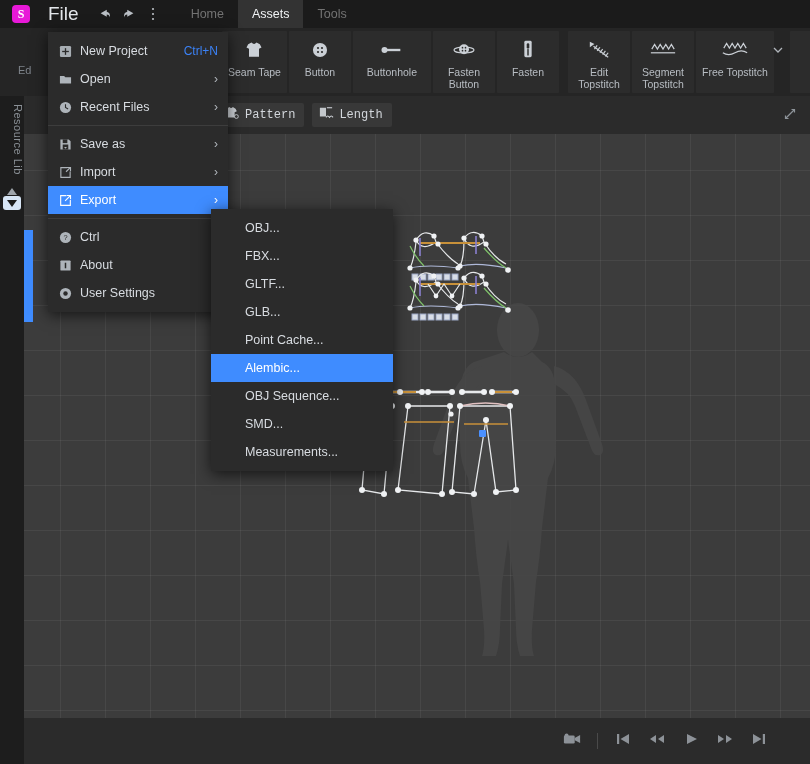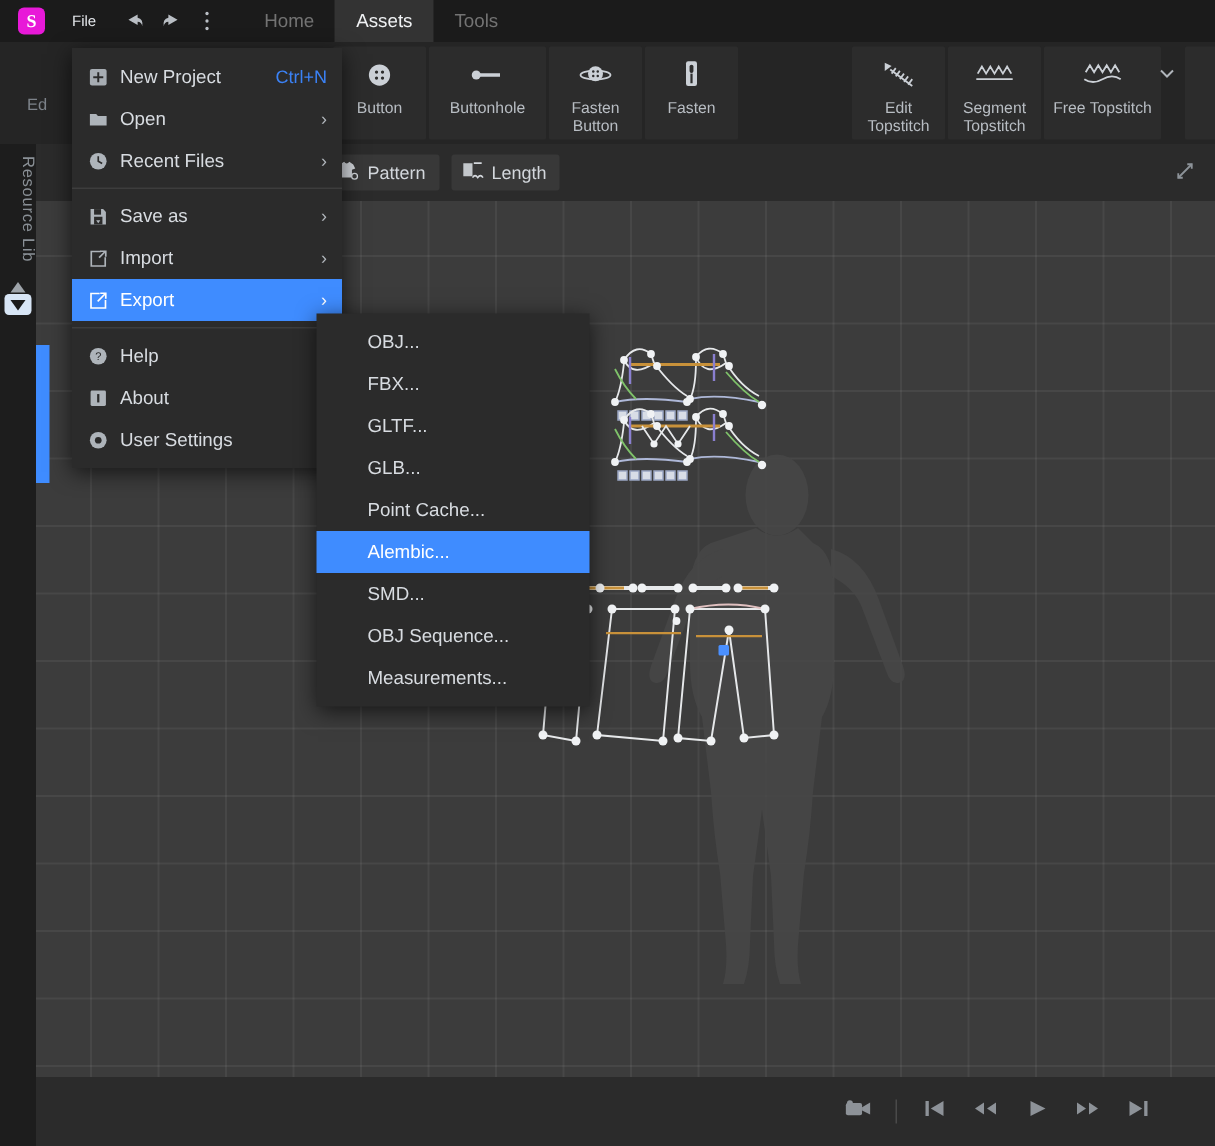--- a/index.html
+++ b/index.html
@@ -20,21 +20,21 @@
     display: flex; align-items: center;
   }
   .logo {
     width: 18px; height: 18px; margin-left: 12px; border-radius: 4px;
     background: #e819d8;
     display: flex; align-items: center; justify-content: center;
     font-size: 12px; font-weight: bold; color: #fff;
     font-family: "Liberation Serif", serif;
   }
   .file-menu-btn {
-    margin-left: 14px; font-size: 10px; color: #e3e6ea; cursor: pointer;
+    margin-left: 14px; font-size: 19px; color: #e3e6ea; cursor: pointer;
     padding: 3px 4px;
   }
   .tb-icon {
     width: 20px; display: flex; align-items: center; justify-content: center;
     color: #b9bec4; font-size: 13px; cursor: pointer;
   }
   .tb-icon.undo { margin-left: 12px; }
   .tb-icon.redo { margin-left: 4px; }
   .tb-icon.kebab { margin-left: 4px; letter-spacing: 0; font-size: 12px;}
   .tabs { display: flex; margin-left: 14px; height: 28px; }
@@ -66,21 +66,21 @@
   .tool .lbl {
     font-size: 10.5px; color: #b8bdc3; text-align: center; line-height: 12px;
     margin-top: 3px; white-space: pre-line;
   }
   .tool.wide { min-width: 78px; }
   .caretbox { display:flex; align-items:center; height: 62px; }
 
   
   .subbar {
     position: absolute; left: 0; top: 96px; width: 810px; height: 38px;
-    background: #2b2b2b; display: flex; align-items: center;
+    background: #2b2b2b; display: flex; align-items: center; font-family: Liberation Mono, monospace;
   }
   .chip {
     height: 24px; margin-left: 8px; padding: 0 9px 0 6px;
     display: flex; align-items: center; gap: 5px;
     background: #383838; border-radius: 2px; cursor: pointer;
     font-size: 12px; color: #d3d7dc;
   }
   .chip:first-child { margin-left: 218px; }
   .expand-icon {
     position: absolute; right: 10px; top: 8px;
@@ -193,20 +193,28 @@
     <div class="tabs">
       <div class="tab">Home</div>
       <div class="tab active">Assets</div>
       <div class="tab">Tools</div>
     </div>
   </div>
 
   <div class="toolbar">
 
     <div class="tool-group" style="left:222px;">
+      <div class="tool">
+        <span class="glyph">
+          <svg width="20" height="20" viewBox="0 0 24 24" fill="currentColor">
+              <path d="M9 3 L5 5 L3 9 L6 10.5 L6 20 L18 20 L18 10.5 L21 9 L19 5 L15 3 Q12 6.5 9 3 Z"></path>
+            </svg>
+        </span>
+        <span class="lbl">Seam Tape</span>
+      </div>
       <div class="tool">
         <span class="glyph">
           <svg width="20" height="20" viewBox="0 0 24 24">
               <circle cx="12" cy="12" r="8.5" fill="currentColor"></circle>
               <circle cx="9.6" cy="9.6" r="1.3" fill="#2c2c2c"></circle>
               <circle cx="14.4" cy="9.6" r="1.3" fill="#2c2c2c"></circle>
               <circle cx="9.6" cy="14.4" r="1.3" fill="#2c2c2c"></circle>
               <circle cx="14.4" cy="14.4" r="1.3" fill="#2c2c2c"></circle>
             </svg>
         </span>
@@ -621,21 +629,21 @@
 
     <div class="msep"></div>
 
     <div class="mi">
       <span class="mi-ico">
         <svg width="13" height="13" viewBox="0 0 14 14">
             <circle cx="7" cy="7" r="6" fill="currentColor"></circle>
             <text x="7" y="10" font-size="8" text-anchor="middle" fill="#2b2b2b" font-family="Liberation Sans, sans-serif">?</text>
           </svg>
       </span>
-      <span class="mi-lbl">Help</span>
+      <span class="mi-lbl">Ctrl</span>
       <span class="mi-arrow">›</span>
     </div>
 
     <div class="mi">
       <span class="mi-ico">
         <svg width="13" height="13" viewBox="0 0 14 14" fill="currentColor">
             <rect x="1.5" y="1.5" width="11" height="11" rx="1"></rect>
             <rect x="6.2" y="4" width="1.6" height="6" fill="#2b2b2b"></rect>
           </svg>
       </span>
@@ -667,25 +675,25 @@
     <div class="mi noicon">
       <span class="mi-lbl">GLB...</span>
     </div>
     <div class="mi noicon">
       <span class="mi-lbl">Point Cache...</span>
     </div>
     <div class="mi noicon sel">
       <span class="mi-lbl">Alembic...</span>
     </div>
     <div class="mi noicon">
+      <span class="mi-lbl">OBJ Sequence...</span>
+    </div>
+    <div class="mi noicon">
       <span class="mi-lbl">SMD...</span>
     </div>
     <div class="mi noicon">
-      <span class="mi-lbl">OBJ Sequence...</span>
-    </div>
-    <div class="mi noicon">
       <span class="mi-lbl">Measurements...</span>
     </div>
   </div>
 
   <div class="edge-text" style="left:18px;top:64px;">Ed</div>
 
 </div>
 
 </body></html>

